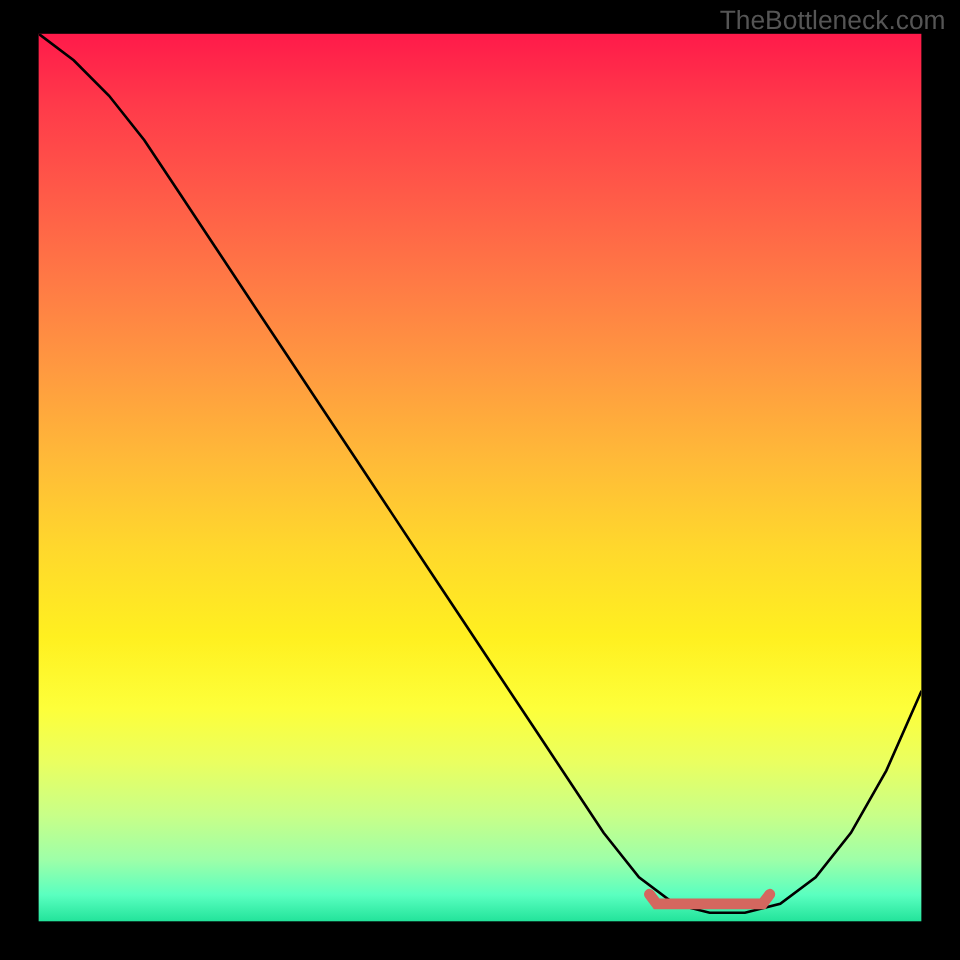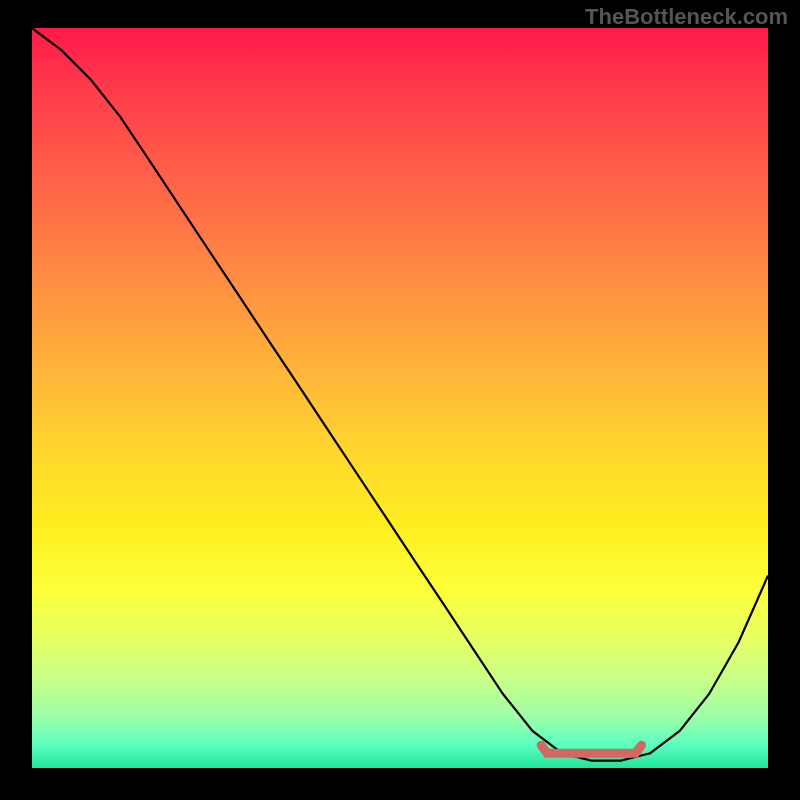--- a/index.html
+++ b/index.html
@@ -9,21 +9,21 @@
     background: #000;
     position: relative;
     font-family: Arial, sans-serif;
   }
   .watermark {
     position: absolute;
     top: 4px;
     right: 12px;
     color: #555;
     font-size: 22px;
-    font-weight: 700;
+    font-weight: 400;
     z-index: 10;
   }
   .plot-area {
     position: absolute;
     left: 32px;
     top: 28px;
     width: 736px;
     height: 740px;
     overflow: hidden;
   }

